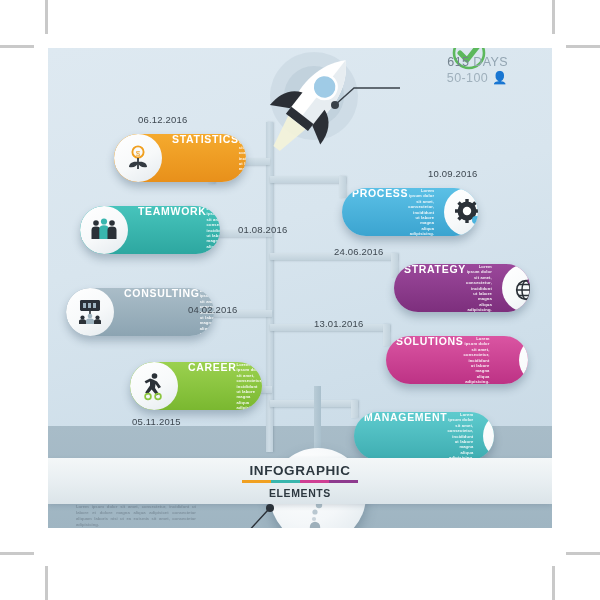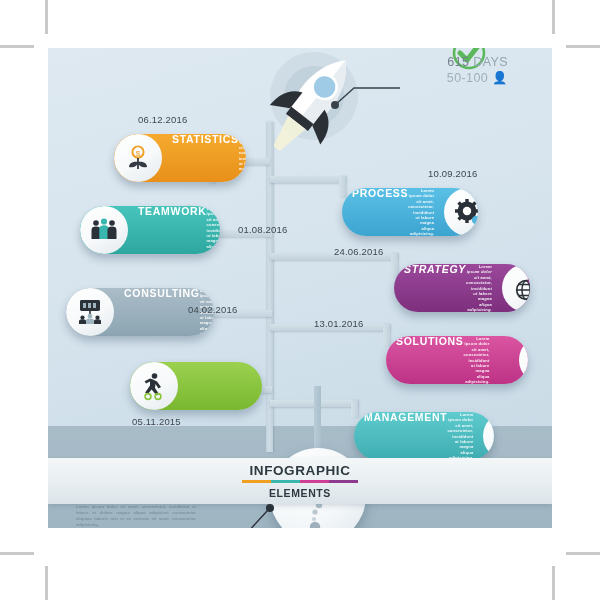--- a/index.html
+++ b/index.html
@@ -225,21 +225,21 @@
           <path d="M18.5 24 L18.5 15 C18.5 12.5 20 11.5 23 11.5 C26 11.5 27.5 12.5 27.5 15 L27.5 24 Z" fill="#2b3138"></path>
         </svg>
       </div>
       <div class="body">
         <div class="ttl">TEAMWORK</div>
         <div class="lorem">Lorem ipsum dolor sit amet, consectetur, incididunt ut labore magna aliqua adipisicing.</div>
       </div>
     </div>
     <div class="date" style="left:190px;top:176px;">01.08.2016</div>
 
-    <div class="pill right-icon" style="left:346px;top:216px;width:136px;background:linear-gradient(180deg,#9b489b,#7d2f7d);font-style:italic;">
+    <div class="pill right-icon" style="left:346px;top:216px;width:136px;background:linear-gradient(180deg,#9b489b,#7d2f7d);">
       <div class="body">
         <div class="ttl">STRATEGY</div>
         <div class="lorem">Lorem ipsum dolor sit amet, consectetur, incididunt ut labore magna aliqua adipisicing.</div>
       </div>
       <div class="cap">
         <svg width="30" height="30" viewBox="0 0 30 30">
           <circle cx="15" cy="17" r="9.3" fill="none" stroke="#2b3138" stroke-width="1.7"></circle>
           <ellipse cx="15" cy="17" rx="4" ry="9.3" fill="none" stroke="#2b3138" stroke-width="1.5"></ellipse>
           <path d="M5.7 17 L24.3 17" stroke="#2b3138" stroke-width="1.5"></path>
           <path d="M7.3 11.5 L22.7 11.5" stroke="#2b3138" stroke-width="1.3"></path>
@@ -295,20 +295,24 @@
     <div class="date" style="left:266px;top:270px;">13.01.2016</div>
 
     <div class="pill left-icon" style="left:82px;top:314px;width:132px;background:linear-gradient(180deg,#9bd14f,#7ab830);">
       <div class="cap">
         <svg width="30" height="30" viewBox="0 0 30 30">
           <circle cx="15.5" cy="5" r="2.8" fill="#2b3138"></circle>
           <path d="M14 8.5 L18 10.5 L22 16 L19.5 17.6 L16.5 13 L16 17 L20 23 L17.6 24.6 L12.6 18.4 L8.5 23.5 L6.2 21.6 L11 14.6 L11 10.6 L7 12.6 L5.6 10.2 L11 7.4 Z" fill="#2b3138"></path>
           <circle cx="9" cy="25.5" r="2.9" fill="none" stroke="#8cc63f" stroke-width="1.7"></circle>
           <circle cx="19" cy="25.5" r="2.9" fill="none" stroke="#8cc63f" stroke-width="1.7"></circle>
         </svg>
+      </div>
+      <div class="body">
+        <div class="ttl">CAREER</div>
+        <div class="lorem">Lorem ipsum dolor sit amet, consectetur, incididunt ut labore magna aliqua adipisicing.</div>
       </div>
     </div>
     <div class="date" style="left:84px;top:368px;">05.11.2015</div>
 
     <div class="pill right-icon" style="left:306px;top:364px;width:140px;background:linear-gradient(180deg,#5ecbce,#3eadb1);">
       <div class="body">
         <div class="ttl">MANAGEMENT</div>
         <div class="lorem">Lorem ipsum dolor sit amet, consectetur, incididunt ut labore magna aliqua adipisicing.</div>
       </div>
       <div class="cap">

